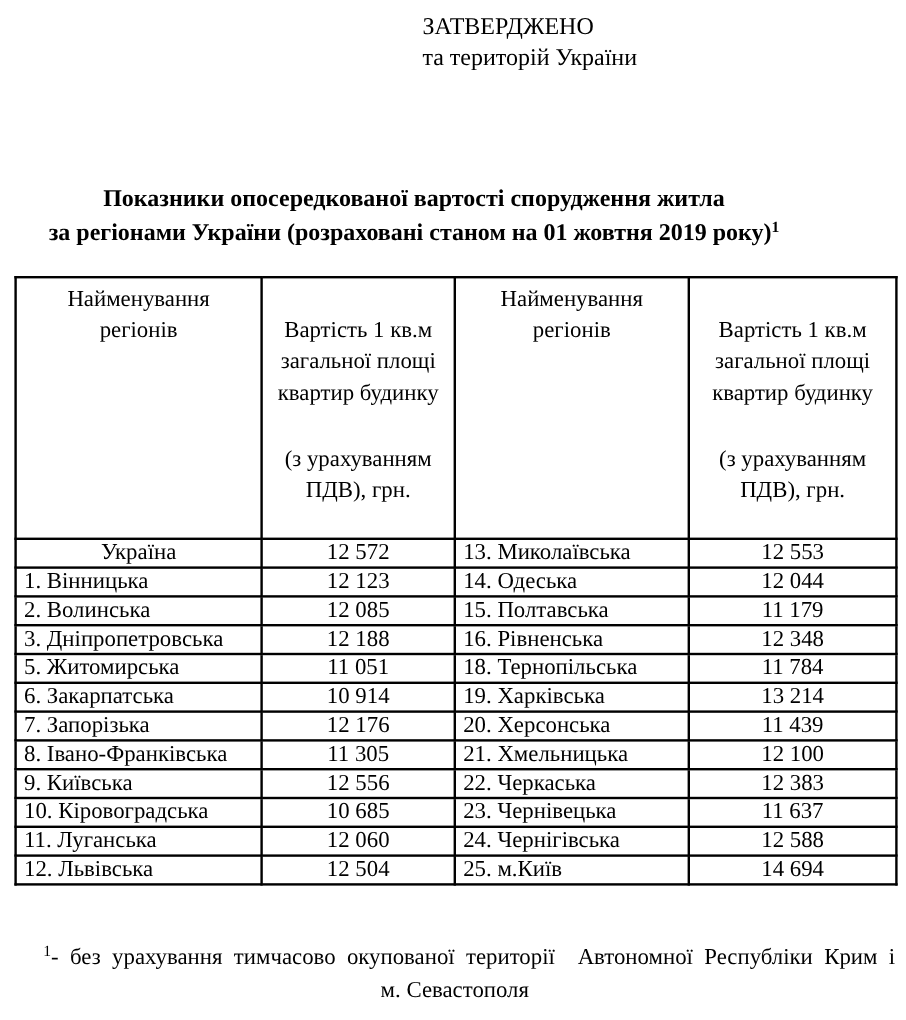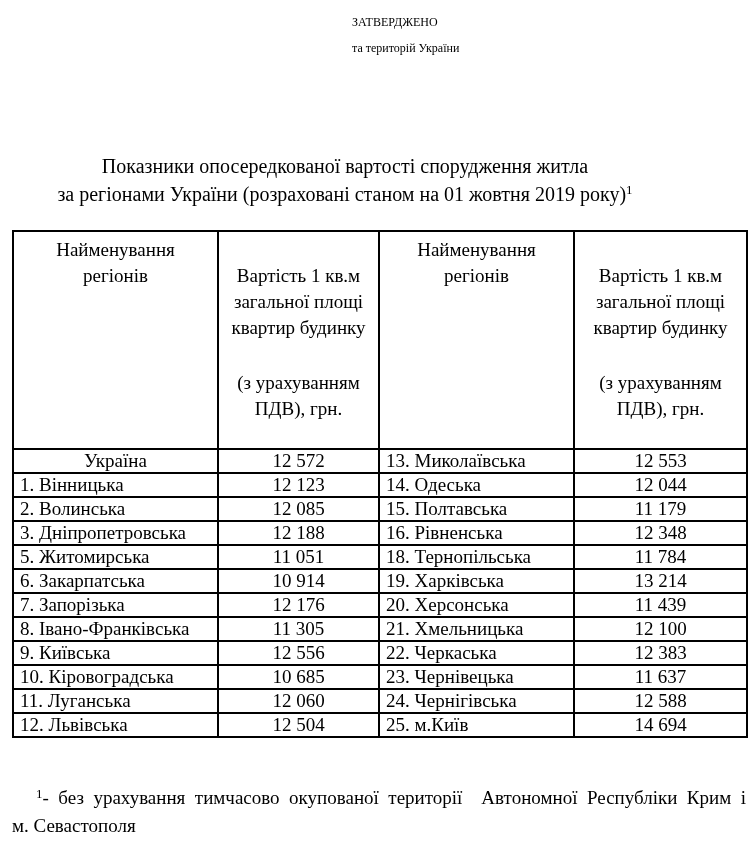--- a/index.html
+++ b/index.html
@@ -13,32 +13,32 @@
   .page {
     position: relative;
     width: 755px; height: 850px;
     background: #ffffff;
     overflow: hidden;
   }
   
   .approval {
     position: absolute;
     left: 352px; top: 9px;
-    font-size: 12px;
+    font-size: 20px;
     line-height: 26px;
     text-align: left;
     white-space: nowrap;
   }
   
   .doc-title {
     position: absolute;
     left: 0; top: 152px;
     width: 690px;
     text-align: center;
-    font-weight: normal;
+    font-weight: bold;
     font-size: 20px;
     line-height: 28px;
   }
   .doc-title sup {
     font-size: 13px;
     line-height: 0;
     vertical-align: 7px;
   }
   
   table.cost-table {
@@ -79,21 +79,21 @@
     text-indent: 24px;
     text-align: justify;
     text-align-last: justify;
     word-spacing: 3px;
   }
   .fn-line1 sup {
     font-size: 13px;
     line-height: 0;
     vertical-align: 6px;
   }
-  .fn-line2 { text-align: left; }
+  .fn-line2 { text-align: center; }
 </style>
 </head>
 <body>
 
 <div class="page">
 
   <div class="approval">
     <div>ЗАТВЕРДЖЕНО</div>
     <div>та територій України</div>
   </div>

